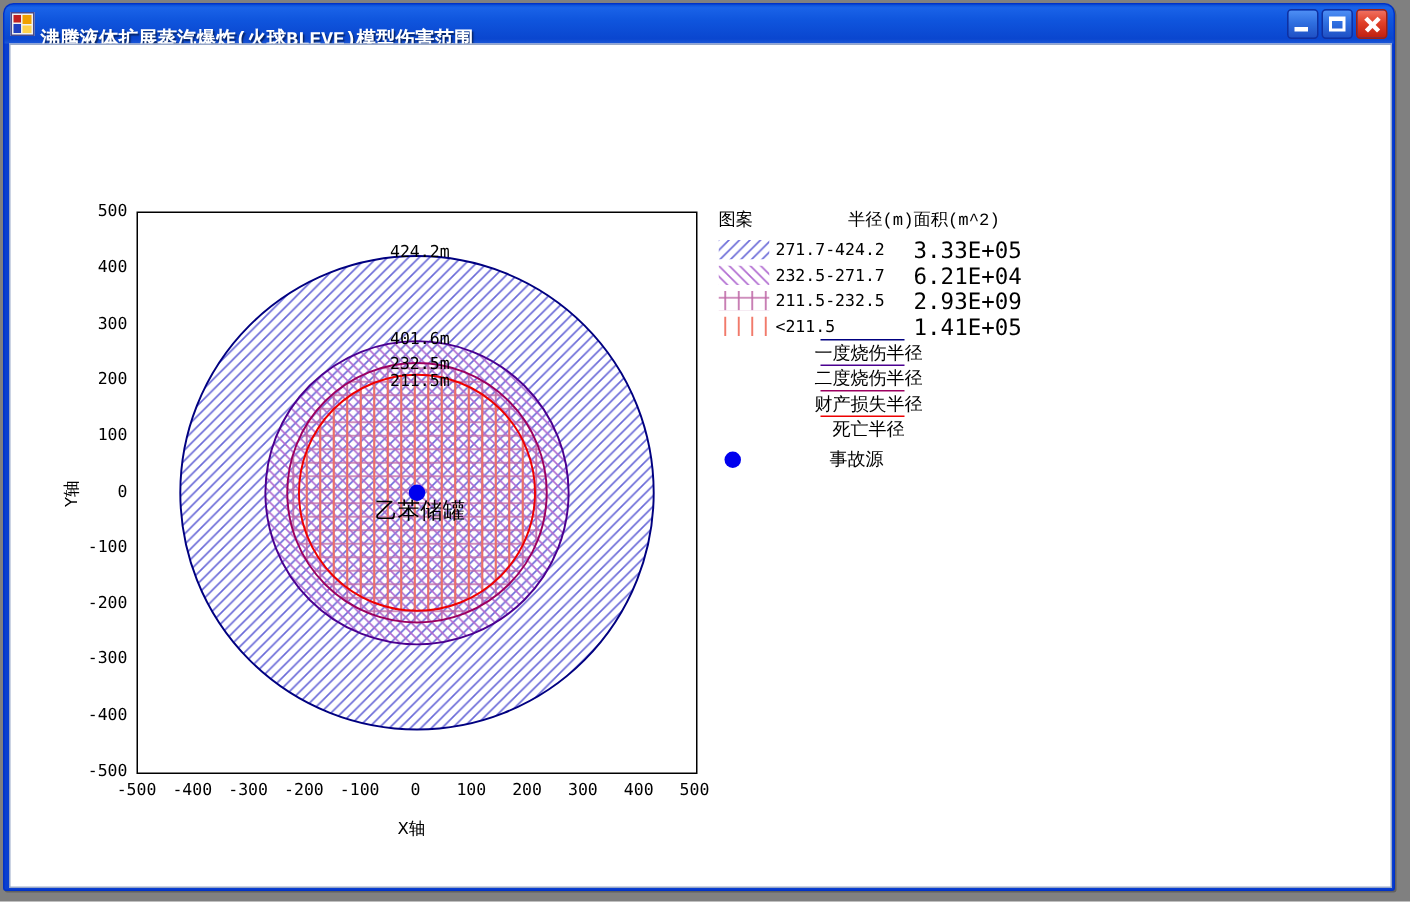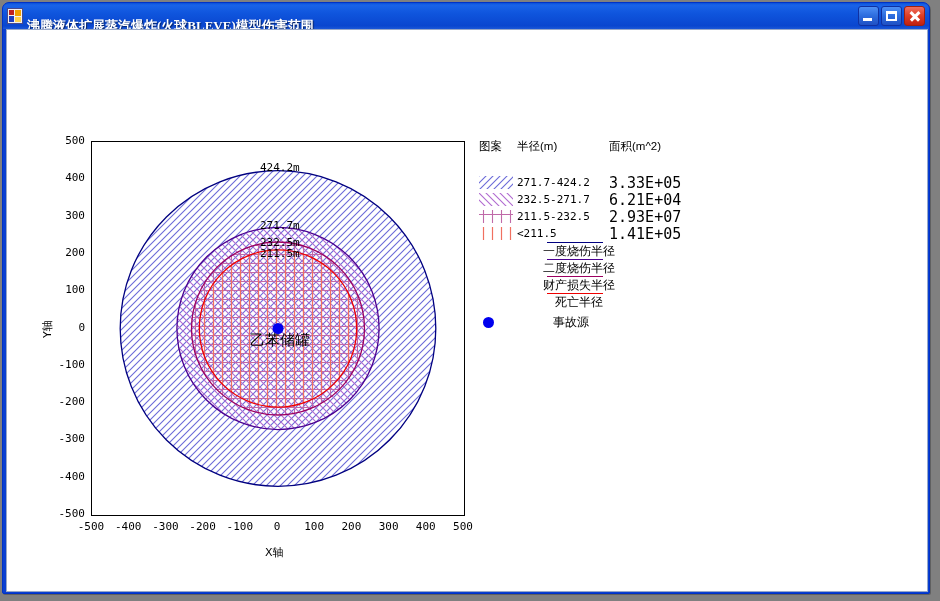--- a/index.html
+++ b/index.html
@@ -35,21 +35,21 @@
   }
   .win-icon i{position:absolute;display:block;}
   .win-icon .q1{left:1px;top:1px;width:5px;height:5px;background:#c02020;}
   .win-icon .q2{left:7px;top:1px;width:6px;height:6px;background:#f0a000;}
   .win-icon .q3{left:1px;top:7px;width:5px;height:6px;background:#2040c0;}
   .win-icon .q4{left:7px;top:8px;width:6px;height:5px;background:#ffd24d;}
   .title-text{
     color:#ffffff;font-size:13px;font-weight:bold;
     white-space:nowrap;letter-spacing:0px;
     text-shadow:1px 1px 1px rgba(0,0,0,.55);
-    font-family:Liberation Serif, serif;
+    font-family:Liberation Mono, monospace;
     margin-top:20px;
   }
   .win-buttons{position:absolute;right:4px;top:3px;display:flex;gap:2px;}
   .wbtn{
     width:21px;height:20px;border-radius:3px;
     border:1px solid #1030a0;
     position:relative;box-sizing:border-box;
   }
   .wbtn.min,.wbtn.max{
     background:linear-gradient(to bottom,#4e8ff5 0%,#2f6fe0 45%,#1f50c4 100%);
@@ -104,25 +104,25 @@
   }
   .srclbl{
     position:absolute;font-size:15px;color:#000;
     font-family:"DejaVu Sans","Liberation Sans",sans-serif;
     white-space:nowrap;
   }
 
   
   .legend{position:absolute;left:472px;top:109px;width:200px;}
   .lg-head{
-    display:flex;font-size:11.5px;color:#000;margin-bottom:20px;
-    font-family:Liberation Sans, sans-serif;
+    display:flex;font-size:11.5px;color:#000;margin-bottom:4px;
+    font-family:Liberation Mono, monospace;
   }
   .lg-head .c1{width:38px;}
-  .lg-head .c2{width:92px;}
+  .lg-head .c2{width:92px;text-align:right;}
   .lg-head .c3{width:70px;}
   .lg-row{display:flex;align-items:center;height:17px;font-size:11.5px;color:#000;}
   .lg-row .sw{width:34px;height:13px;flex:none;margin-right:4px;}
   .lg-row .rad{
     width:92px;flex:none;
     font-family:"DejaVu Sans Mono","Liberation Mono",monospace;font-size:11px;
   }
   .lg-row .area{
     width:70px;flex:none;
     font-family:"DejaVu Sans Mono","Liberation Mono",monospace;font-size:15px;
@@ -223,21 +223,21 @@
               <circle cx="186" cy="186.5" r="157.80" fill="url(#hatch-fd)" stroke="#000080" stroke-width="1.3"></circle>
               <circle cx="186" cy="186.5" r="101.07" fill="url(#hatch-bd)" stroke="#4b0090" stroke-width="1.3"></circle>
               <circle cx="186" cy="186.5" r="86.49" fill="url(#hatch-gr)" stroke="#9c0060" stroke-width="1.3"></circle>
               <circle cx="186" cy="186.5" r="78.68" fill="url(#hatch-vt)" stroke="#ee0000" stroke-width="1.3"></circle>
               <circle cx="186" cy="186.5" r="5.5" fill="#0000ee"></circle>
             </g>
         </svg>
       </div>
 
       <div class="ringlbl" style="left:253px;top:131px;">424.2m</div>
-      <div class="ringlbl" style="left:253px;top:189px;">271.7m</div>
+      <div class="ringlbl" style="left:253px;top:189px;">401.6m</div>
       <div class="ringlbl" style="left:253px;top:206px;">232.5m</div>
       <div class="ringlbl" style="left:253px;top:217px;">211.5m</div>
 
       <div class="srclbl" style="left:243px;top:301px;">乙苯储罐</div>
 
       <div class="legend">
         <div class="lg-head">
           <span class="c1">图案</span>
           <span class="c2">半径(m)</span>
           <span class="c3">面积(m^2)</span>
@@ -261,21 +261,21 @@
               <span class="rad">232.5-271.7</span>
               <span class="area">6.21E+04</span>
             </div>
             <div class="lg-row">
               <span class="sw">
                 <svg width="34" height="13">
                   <rect width="34" height="13" fill="url(#hatch-gr)"></rect>
                 </svg>
               </span>
               <span class="rad">211.5-232.5</span>
-              <span class="area">2.93E+07</span>
+              <span class="area">2.93E+09</span>
             </div>
             <div class="lg-row">
               <span class="sw">
                 <svg width="34" height="13">
                   <rect width="34" height="13" fill="url(#hatch-vt)"></rect>
                 </svg>
               </span>
               <span class="rad">&lt;211.5</span>
               <span class="area">1.41E+05</span>
             </div>

